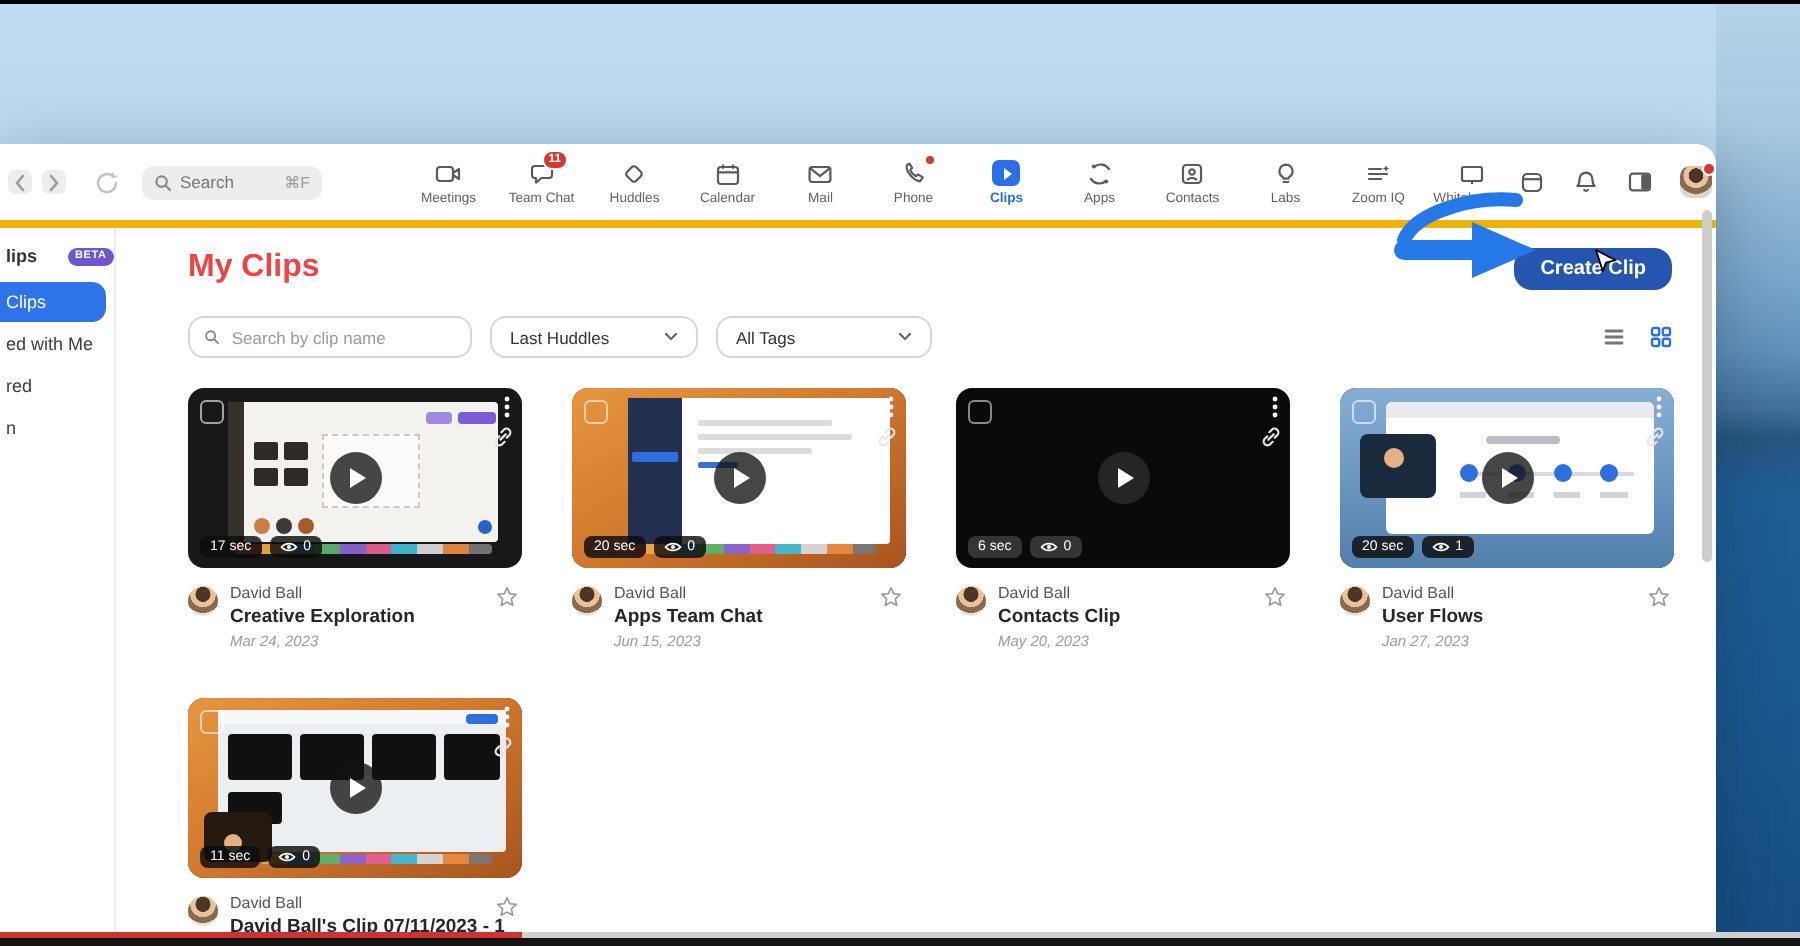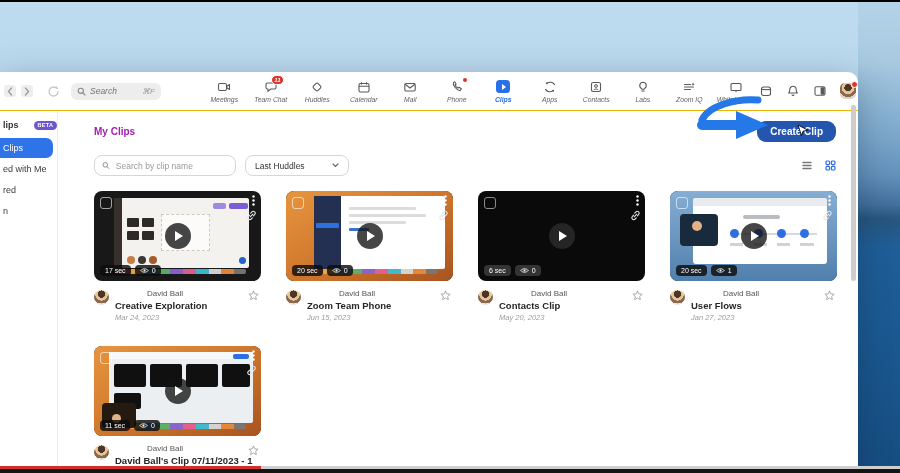--- a/index.html
+++ b/index.html
@@ -6,21 +6,21 @@
   .stage{position:relative;width:900px;height:473px;overflow:hidden;
     font-family:"Liberation Sans",sans-serif;
     background:linear-gradient(180deg,#bedbef 0%,#b4d4ea 45%,#a6cae3 100%);}
   .letterbox{position:absolute;top:0;left:0;width:100%;height:2px;background:#000;z-index:80;}
   .wall-right{position:absolute;top:2px;right:0;width:42px;height:471px;z-index:1;
     background:linear-gradient(180deg,#b4d3e8 0%,#a7c9e0 13%,#90b7d5 21%,#7aa6ca 29%,#6190bb 37%,#42709c 43%,#27567e 46%,#1f5e97 52%,#1b5890 72%,#164d80 100%);}
 
   
   .window{position:absolute;left:0;top:72px;width:858px;height:420px;background:#fff;
     border-radius:0 10px 0 0;box-shadow:0 8px 34px rgba(10,30,50,.30);z-index:10;}
-  .toolbar{display:flex;align-items:center;height:38px;padding:0 10px 0 4px;border-bottom:1px solid #eab308;font-style:italic;}
+  .toolbar{display:flex;align-items:center;height:38px;padding:0 10px 0 4px;border-bottom:4px solid #eab308;}
   .navbtn{width:12px;height:12px;border-radius:3.5px;background:#ededed;display:flex;align-items:center;justify-content:center;margin-right:5px;flex:none;}
   .histbtn{margin-left:9px;flex:none;display:flex;}
   .searchpill{margin-left:11px;width:78px;height:17px;background:#ededed;border-radius:6px;display:flex;align-items:center;padding:0 6px;gap:4px;flex:none;}
   .searchpill .ph{font-size:8.5px;color:#757575;}
   .searchpill .kbd{margin-left:auto;font-size:8px;color:#9a9a9a;}
   .nav{display:flex;margin-left:40px;}
   .navitem{width:46.5px;display:flex;flex-direction:column;align-items:center;gap:2px;}
   .icwrap{position:relative;height:14px;display:flex;align-items:center;justify-content:center;}
   .nlabel{font-size:6.8px;color:#5f6368;white-space:nowrap;}
   .navitem.selected .nlabel{color:#2970e8;font-weight:700;}
@@ -35,21 +35,21 @@
 
   .body{display:flex;height:381px;}
   .sidebar{width:57px;border-right:1px solid #ececec;padding-top:7px;flex:none;}
   .sb-head{display:flex;align-items:center;gap:15px;padding:2px 0 7px 3px;font-size:9px;font-weight:700;color:#333;}
   .beta{background:#6e56cf;color:#fff;font-size:5.5px;font-weight:700;padding:1.5px 4px;border-radius:6px;letter-spacing:.3px;}
   .sb-item{font-size:9px;color:#3c3c3c;padding:5px 0 5px 3px;margin:1px 0;}
   .sb-item.selected{background:#2e74e8;color:#fff;border-radius:0 7px 7px 0;margin-right:4px;font-weight:400;}
 
   .main{flex:1;padding:7px 22px 0 36px;position:relative;min-width:0;}
   .head-row{display:flex;align-items:center;height:26px;}
-  .head-row h1{font-size:10px;font-weight:700;color:#a21caf;margin:0;}
+  .head-row h1{font-size:16px;font-weight:700;color:#ef4444;margin:0;}
   .create{margin-left:auto;background:#2456b0;color:#fff;font-size:10px;font-weight:700;border:none;border-radius:9px;padding:5px 13px;font-family:inherit;cursor:pointer;}
   .filter-row{display:flex;align-items:center;gap:9px;margin-top:11px;}
   .searchbox{width:126px;height:19px;border:1px solid #d6d6d6;border-radius:8px;display:flex;align-items:center;padding:0 7px;gap:4px;background:#fff;}
   .searchbox input{border:none;outline:none;width:100%;font-size:8.5px;font-family:inherit;color:#333;background:transparent;}
   .searchbox input::placeholder{color:#9a9a9a;}
   .dd{height:19px;border:1px solid #d6d6d6;border-radius:8px;display:flex;align-items:center;justify-content:space-between;padding:0 9px;font-size:8.5px;color:#333;background:#fff;}
   .dd.sort{width:84px;}
   .dd.tags{width:88px;}
   .toggles{margin-left:auto;display:flex;gap:13px;align-items:center;}
 
@@ -60,21 +60,21 @@
   .kebab{position:absolute;top:4px;right:6px;z-index:5;display:flex;}
   .linkic{position:absolute;top:19px;right:4px;z-index:5;display:flex;}
   .play{position:absolute;left:50%;top:50%;transform:translate(-50%,-50%);width:26px;height:26px;border-radius:50%;background:rgba(18,18,18,.78);display:flex;align-items:center;justify-content:center;z-index:4;}
   .play .tri{width:0;height:0;border-left:8px solid #fff;border-top:5px solid transparent;border-bottom:5px solid transparent;margin-left:2px;}
   .badges{position:absolute;left:6px;bottom:5px;display:flex;gap:4px;align-items:center;z-index:5;}
   .pill{background:rgba(12,12,12,.82);color:#fff;font-size:7px;padding:2px 5px;border-radius:4px;display:flex;align-items:center;gap:3px;line-height:1;}
   .info{position:relative;display:flex;margin-top:8px;gap:6px;}
   .cavatar{width:15px;height:15px;border-radius:50%;flex:none;margin-top:1px;
     background:radial-gradient(circle at 50% 28%,#4a3526 0 28%,#e8c39a 29% 48%,#8a6a4e 49% 70%,#e8e2dc 71%);}
   .meta{flex:1;min-width:0;}
-  .author{font-size:8px;color:#555;margin-left:32px;}
+  .author{font-size:8px;color:#555;}
   .ctitle{font-size:9.5px;font-weight:700;color:#262626;margin-top:2px;white-space:nowrap;}
   .cdate{font-size:7.5px;color:#9c9c9c;margin-top:2px;font-style:italic;}
   .star{position:absolute;right:2px;top:1px;display:flex;}
 
   
   .shot,.shot div{position:absolute;}
   .shot{inset:0;}
   .dockbar{left:14%;right:9%;bottom:8%;height:5px;border-radius:2px;opacity:.95;
     background:linear-gradient(90deg,#e25c4a 0 11%,#eda73f 11% 21%,#4a90d9 21% 31%,#59b36a 31% 41%,#8a63d2 41% 51%,#e2608f 51% 61%,#3fbcd4 61% 71%,#d8d8d8 71% 81%,#e88a3c 81% 91%,#777 91% 100%);}
   .s1 .win{left:12%;right:7%;top:8%;bottom:15%;background:#f4f2ef;border-radius:2px;}
@@ -314,20 +314,26 @@
                 <path d="M5.9 5.9 8 8" stroke="#8a8a8a" stroke-width="1.1" stroke-linecap="round"></path>
               </svg>
             <input placeholder="Search by clip name" style="">
           </div>
           <div class="dd sort">
             <span>Last Huddles</span>
             <svg width="7" height="5" viewBox="0 0 7 5">
                 <path d="M1 1l2.5 2.5L6 1" fill="none" stroke="#666" stroke-width="1.1" stroke-linecap="round"></path>
               </svg>
           </div>
+          <div class="dd tags">
+            <span>All Tags</span>
+            <svg width="7" height="5" viewBox="0 0 7 5">
+                <path d="M1 1l2.5 2.5L6 1" fill="none" stroke="#666" stroke-width="1.1" stroke-linecap="round"></path>
+              </svg>
+          </div>
           <div class="toggles">
             <svg width="10" height="9" viewBox="0 0 10 9">
                 <path d="M1 1.5h8M1 4.5h8M1 7.5h8" stroke="#777" stroke-width="1.4" stroke-linecap="round"></path>
               </svg>
             <svg width="11" height="11" viewBox="0 0 11 11">
                 <rect x="1" y="1" width="3.6" height="3.6" rx="1" fill="none" stroke="#2970e8" stroke-width="1.2"></rect>
                 <rect x="6.4" y="1" width="3.6" height="3.6" rx="1" fill="none" stroke="#2970e8" stroke-width="1.2"></rect>
                 <rect x="1" y="6.4" width="3.6" height="3.6" rx="1" fill="none" stroke="#2970e8" stroke-width="1.2"></rect>
                 <rect x="6.4" y="6.4" width="3.6" height="3.6" rx="1" fill="none" stroke="#2970e8" stroke-width="1.2"></rect>
               </svg>
@@ -433,21 +439,21 @@
                       <circle cx="4.5" cy="3.5" r="1" fill="#fff"></circle>
                     </svg>
                     <span>0</span>
                   </span>
               </div>
             </div>
             <div class="info">
               <div class="cavatar"></div>
               <div class="meta">
                 <div class="author">David Ball</div>
-                <div class="ctitle">Zoom Team Phone</div>
+                <div class="ctitle">Apps Team Chat</div>
                 <div class="cdate">Jun 15, 2023</div>
               </div>
               <span class="star">
                   <svg width="11" height="11" viewBox="0 0 12 12">
                     <path d="M6 1l1.5 3.2 3.5.4-2.6 2.4.7 3.5L6 8.8 2.9 10.5l.7-3.5L1 4.6l3.5-.4z" fill="none" stroke="#999" stroke-width=".9" stroke-linejoin="round"></path>
                   </svg>
                 </span>
             </div>
           </div>
 

